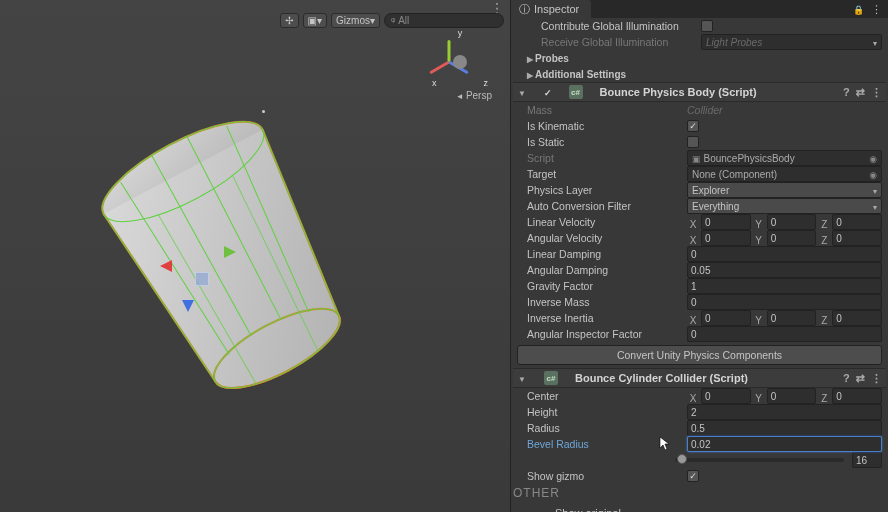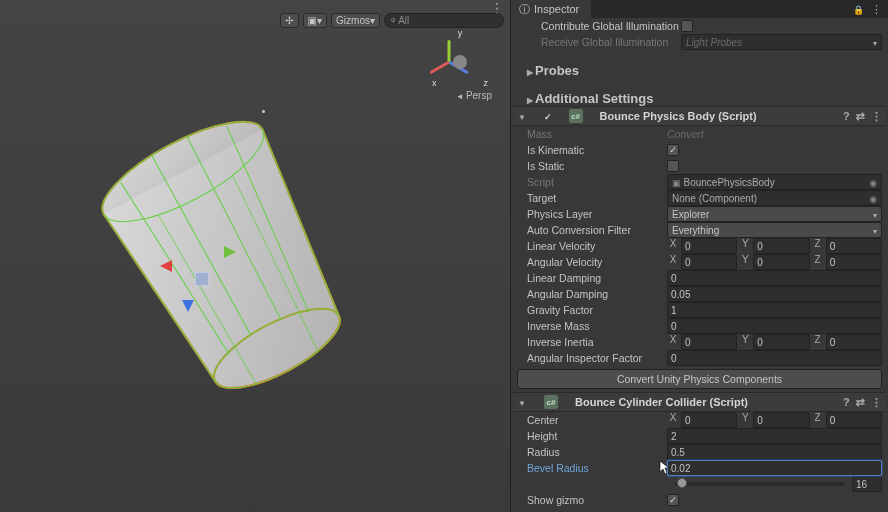--- a/index.html
+++ b/index.html
@@ -40,21 +40,21 @@
   .insp-tab .tab { background: #383838; padding: 2px 12px 2px 8px; font-size: 11px; color:#c4c4c4; border-top-right-radius:3px; display:flex; align-items:center; gap:4px;}
   .icon { display:inline-block; }
   .spacer { flex:1; }
   .lock-icon::before{content:"🔒";font-size:9px;}
   .insp-body { flex:1; overflow:hidden; padding: 0 2px; }
 
   .row { display: flex; align-items: center; height: 16px; padding: 1px 4px 1px 14px; font-size: 10.5px; }
   .row.sub { padding-left: 28px; }
   .row .lbl { flex: 0 0 140px; color: #c4c4c4; }
   .row .lbl.disabled { color: #777; }
-  .row .val { flex: 1; display: flex; align-items: flex-start; gap: 2px; }
+  .row .val { flex: 1; display: flex; align-items: flex-end; gap: 2px; margin-left: 20px; }
   .row .ck { width: 12px; height: 12px; background: #555; border: 1px solid #222; border-radius: 2px; display:inline-flex; align-items:center; justify-content:center;}
   .ck.checked::after { content:"✓"; color:#ddd; font-size:9px; }
   .row .disabled-text { color:#6a6a6a; font-style:italic; }
 
   .dropdown { flex:1; background: #4a4a4a; border: 1px solid #222; border-radius: 2px; padding: 0 4px; font-size:10px; color:#c4c4c4; display:flex; align-items:center; justify-content:space-between; height:16px;}
   .dropdown.dark { background:#2e2e2e; }
   .dropdown .arr::after { content:"▾"; font-size:8px; color:#aaa; }
 
   .obj-field { flex:1; background:#2e2e2e; border:1px solid #222; border-radius:2px; padding:0 4px; font-size:10px; display:flex; align-items:center; height:16px; color:#aaa; gap:3px;}
   .obj-field .circle { margin-left:auto; color:#888; }
@@ -76,21 +76,21 @@
   .comp-header .end span{cursor:default;}
 
   .btn { background:#4d4d4d; border:1px solid #222; border-radius:3px; text-align:center; padding:2px 0; font-size:10.5px; color:#c4c4c4; }
   .btn.wide { margin:3px 4px; height:20px; display:flex; align-items:center; justify-content:center;}
 
   .slider-row { display:flex; align-items:center; height:16px; padding:1px 4px 1px 14px; gap:8px;}
   .slider { flex:1; height:4px; background:#2a2a2a; border-radius:2px; position:relative;}
   .slider .thumb { position:absolute; top:-4px; left:2px; width:10px; height:10px; background:#999; border:1px solid #555; border-radius:50%;}
   .slider-val { width:30px; background:#2e2e2e; border:1px solid #222; border-radius:2px; padding:0 3px; font-size:10px; height:16px; display:flex; align-items:center;}
 
-  .sub-section { display:flex; align-items:center; height:16px; padding:1px 4px 1px 12px; font-weight:bold; font-size:13px; color:#c4c4c4;margin-top:12px;}
+  .sub-section { display:flex; align-items:center; height:16px; padding:1px 4px 1px 12px; font-weight:bold; font-size:10px; color:#c4c4c4;}
   .sub-toggle { display:flex; align-items:center; height:18px; padding:0 4px 0 28px; gap:4px;}
   .sub-toggle .fold{width:10px;}
 
   .other-lbl { color:#888; font-size:12px; letter-spacing:1px; padding:2px 0 4px;}
   .cursor { position:absolute; width:12px; height:16px; z-index:10; pointer-events:none; }
   .cursor svg{width:100%;height:100%;}
 </style>
 </head>
 <body>
 
@@ -191,21 +191,21 @@
       <div class="end">
         <span>?</span>
         <span>⇄</span>
         <span>⋮</span>
       </div>
     </div>
 
     <div class="row">
         <span class="lbl disabled">Mass</span>
         <span class="val">
-          <span class="disabled-text">Convert</span>
+          <span class="disabled-text">Collider</span>
         </span>
       </div>
     <div class="row">
         <span class="lbl">Is Kinematic</span>
         <span class="val">
           <span class="ck checked"></span>
         </span>
       </div>
     <div class="row">
         <span class="lbl">Is Static</span>

